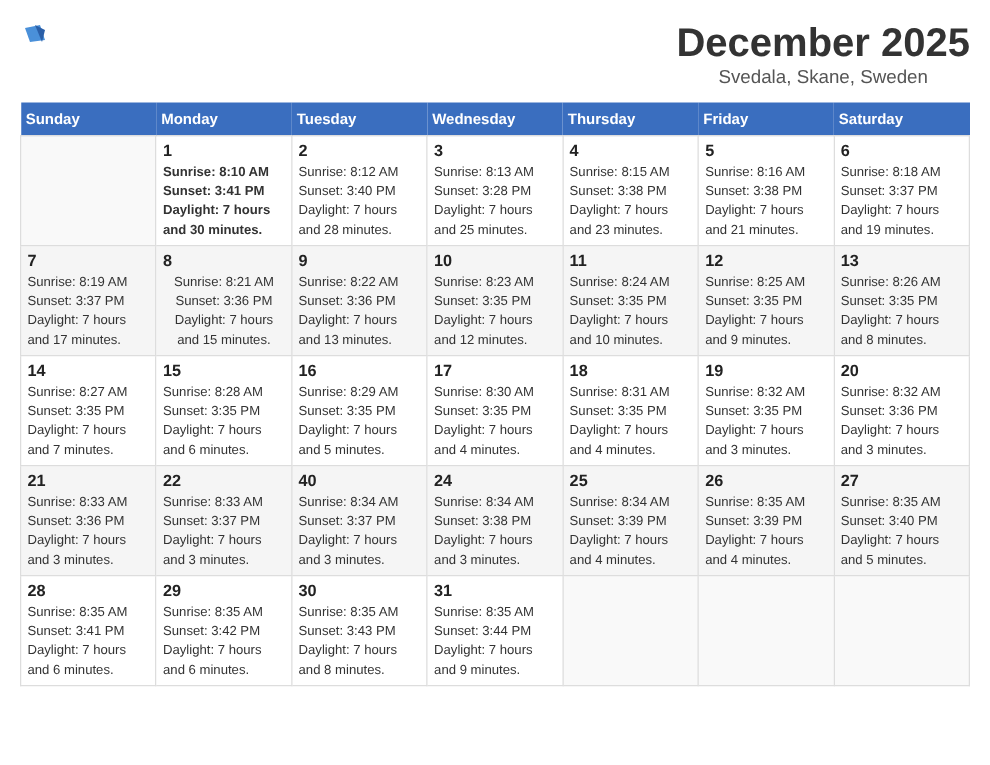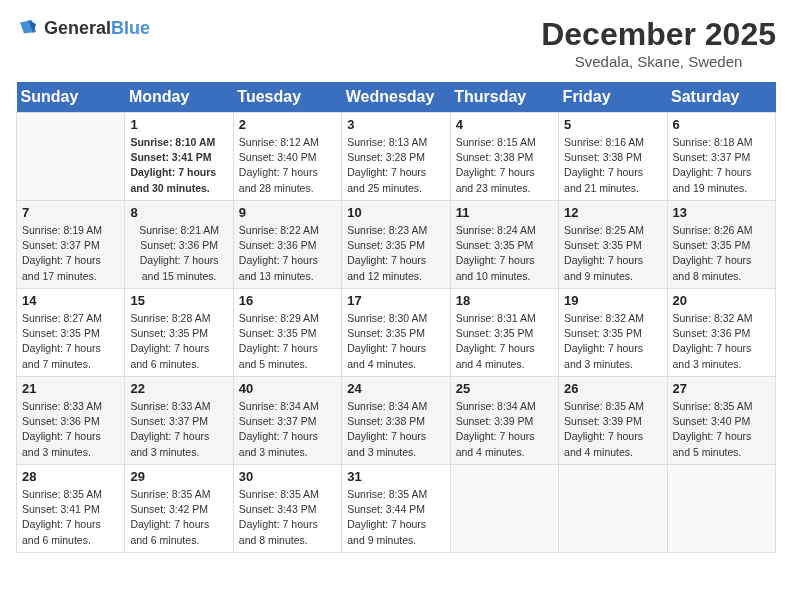--- a/index.html
+++ b/index.html
@@ -50,21 +50,21 @@
     table {
       width: 100%;
       border-collapse: collapse;
       font-size: 11px;
     }
     thead tr th {
       background-color: #3a6ebf;
       color: #fff;
       padding: 6px 4px;
       text-align: left;
-      font-size: 16px;
+      font-size: 12px;
       font-weight: bold;
     }
     tbody tr td {
       border: 1px solid #ddd;
       vertical-align: top;
       padding: 4px 5px;
       width: 14.28%;
       height: 88px;
     }
     tbody tr:nth-child(odd) td {
@@ -90,23 +90,20 @@
   </style>
 </head>
 <body>
 
 <div class="header">
   <div class="logo">
     <svg class="logo-icon" viewBox="0 0 30 30" xmlns="http://www.w3.org/2000/svg">
       <polygon points="5,8 20,5 25,20 10,22" fill="#4a90d9"></polygon>
       <polygon points="15,5 25,10 22,22" fill="#2a5fa8"></polygon>
     </svg>
-    <div>
-      <span class="logo-text-general">General</span><span class="logo-text-blue">Blue</span>
-    </div>
   </div>
   <div class="title-section">
     <div class="month-title">December 2025</div>
     <div class="location">Svedala, Skane, Sweden</div>
   </div>
 </div>
 
 <table>
   <thead>
     <tr id="days-header">

